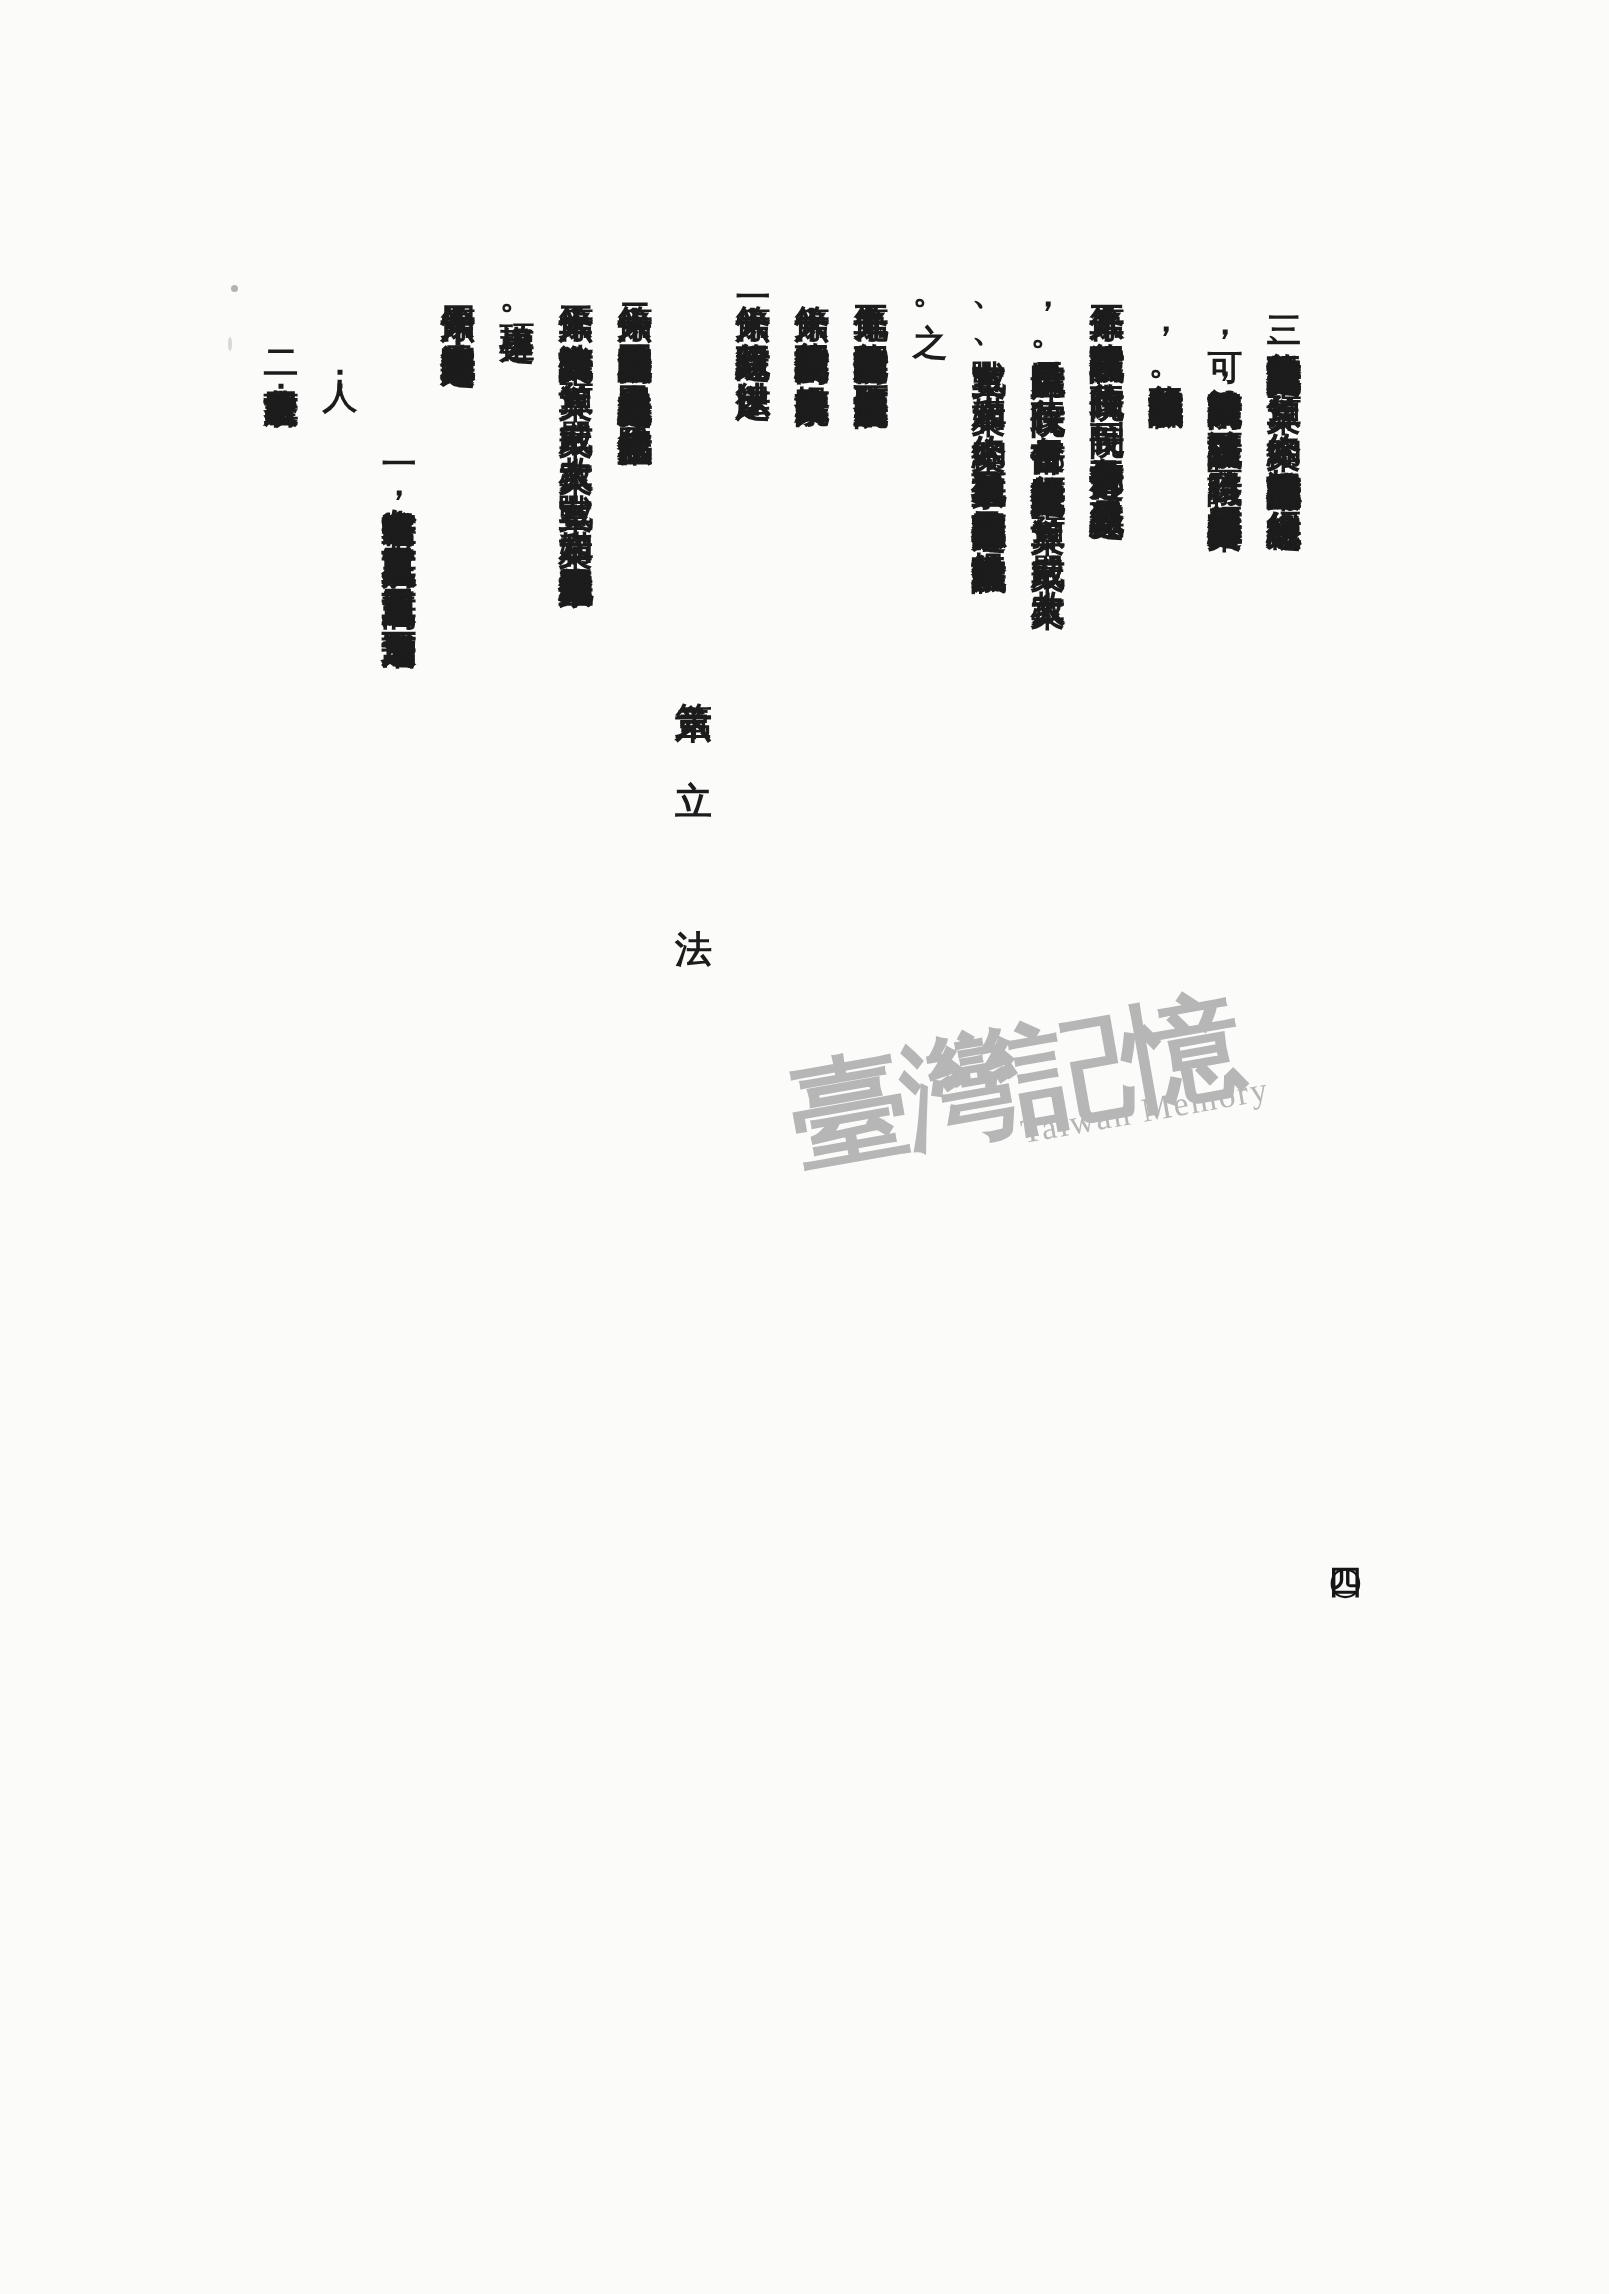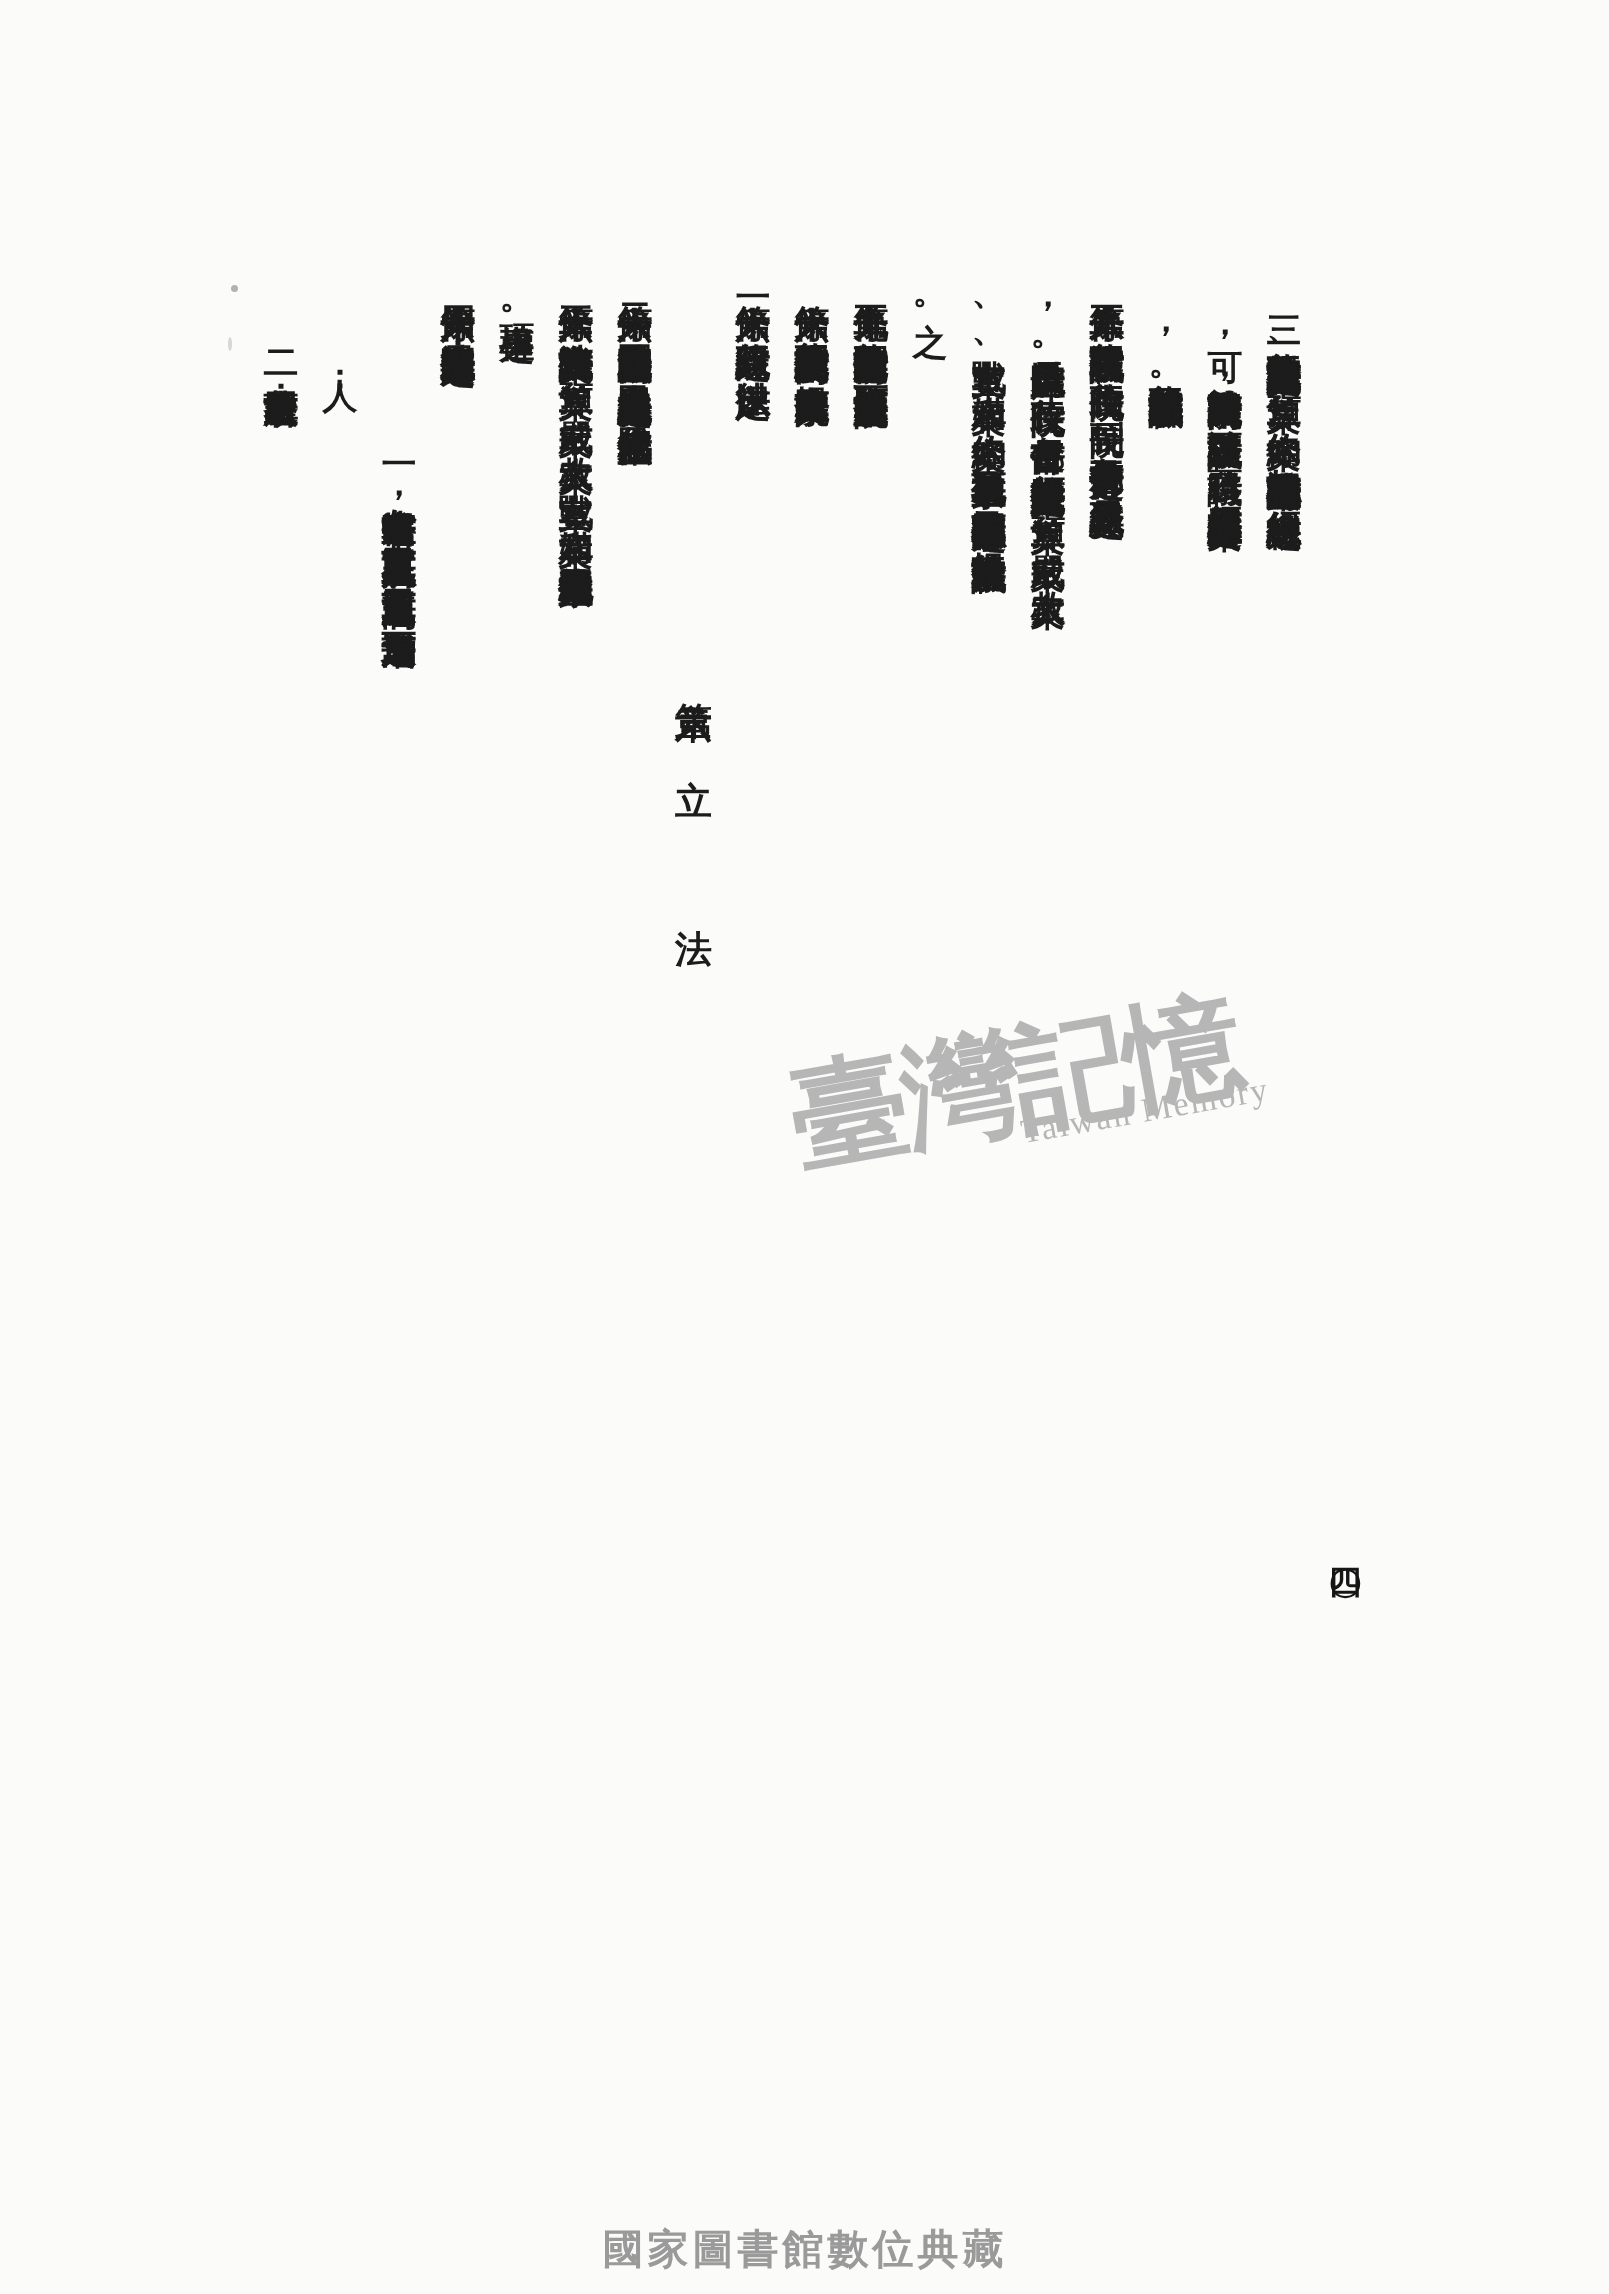--- a/index.html
+++ b/index.html
@@ -102,19 +102,18 @@
       <div class="col" style="margin-top: 48px;">二　蒙古各盟旗選出者：</div>
     </div>
 
   <div class="page-number">四〇</div>
 
   <div class="watermark">
     <div class="wm-cjk">臺灣記憶</div>
     <div class="wm-en">Taiwan Memory</div>
   </div>
 
-  <div class="footer-caption">國家圖書館數位典藏</div>
 
   <div class="speck" style="left:231px;top:285px;width:7px;height:7px;"></div>
   <div class="speck" style="left:228px;top:337px;width:4px;height:14px;opacity:.25;"></div>
 
 </div>
 
 
 </body></html>

